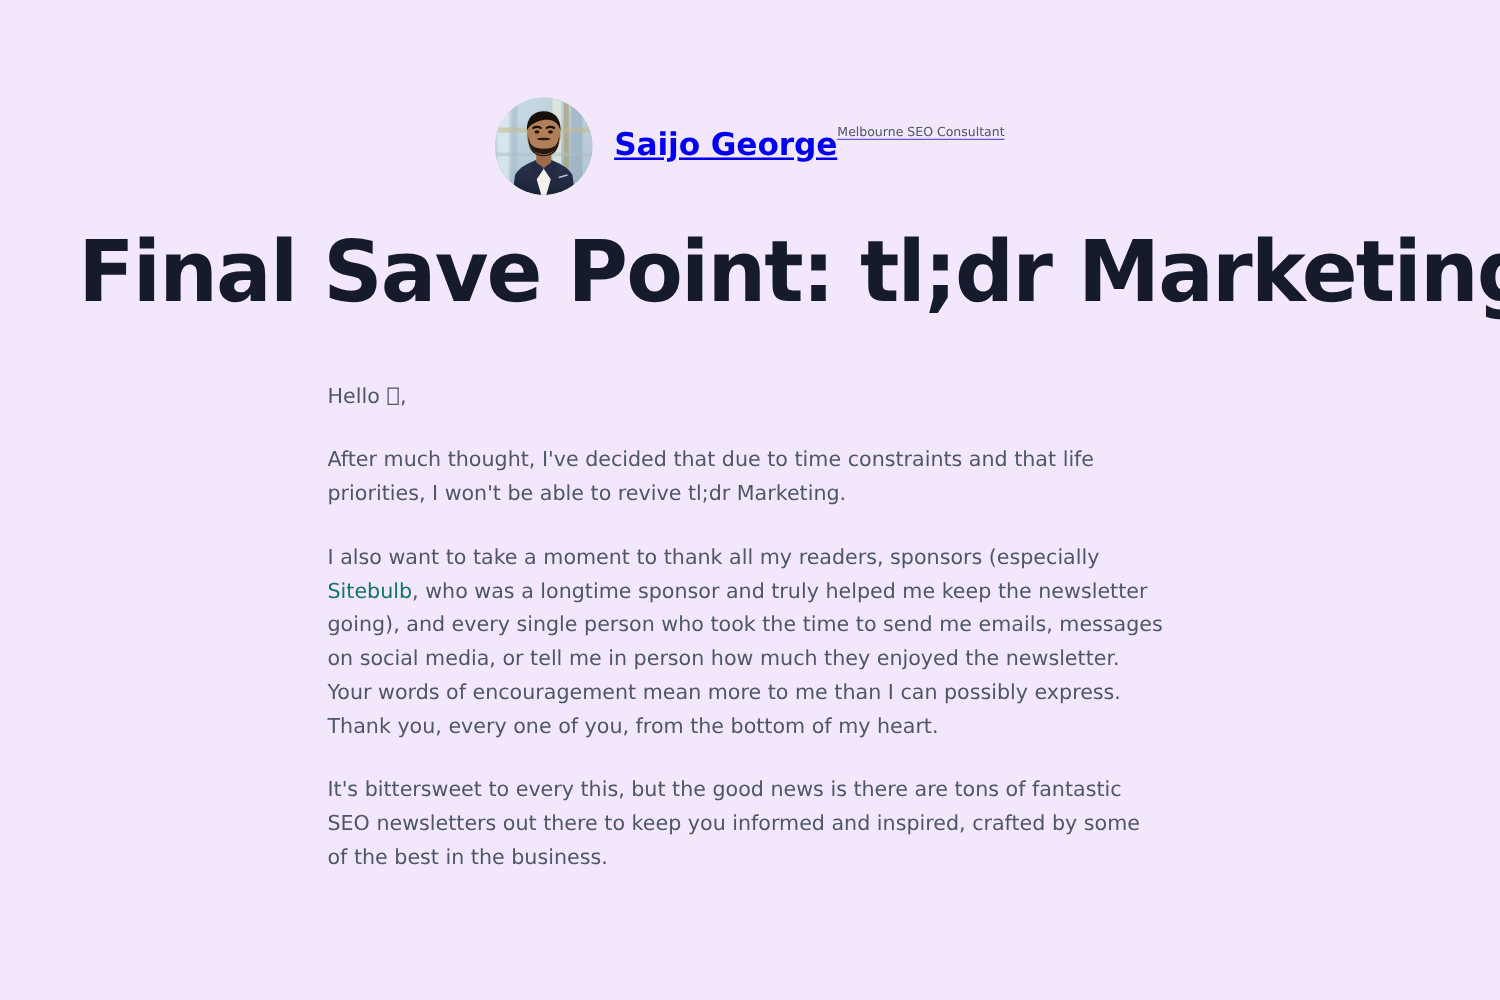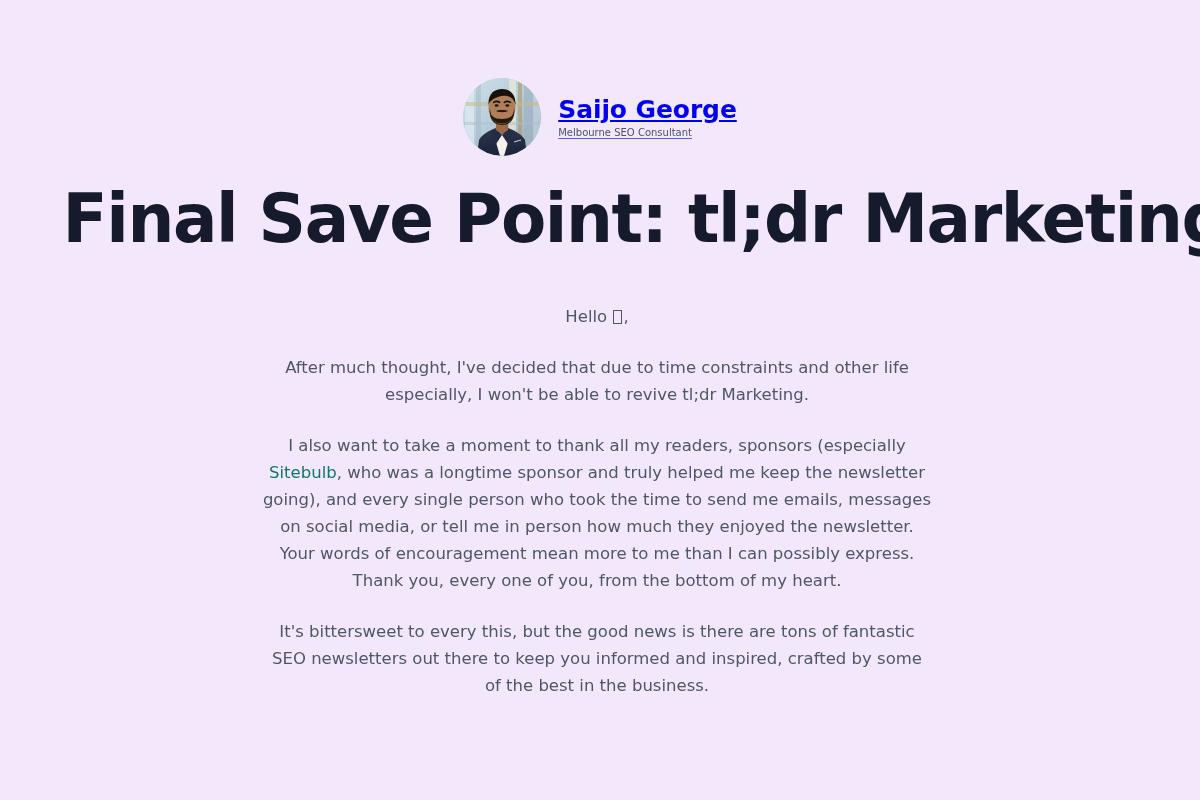--- a/index.html
+++ b/index.html
@@ -38,21 +38,21 @@
     border-radius: 50%;
     overflow: hidden;
     flex: 0 0 78px;
     position: relative;
     background: #b9cdd8;
   }
   .avatar svg { display: block; width: 78px; height: 78px; }
 
   .author-text {
     display: flex;
-    flex-direction: column;
+    flex-direction: row;
     align-items: flex-start;
     justify-content: center;
     line-height: 1.18;
   }
 
   .author-name {
     font-size: 25px;
     font-weight: bold;
     color: #0000ee;
     text-decoration: underline;
@@ -93,21 +93,20 @@
   .post-body {
     width: 670px;
     margin: 48px 0 0 262px;
     font-size: 16.5px;
     line-height: 27px;
     color: #4d5767;
   }
 
   .post-body p {
     margin: 0 0 24px 0;
-    text-align: center;
   }
   .post-body p:last-child { margin-bottom: 0; }
 
   .tofu {
     display: inline-block;
     width: 9px;
     height: 14px;
     border: 1.4px solid #4d5767;
     vertical-align: -2px;
     margin: 0 1px;
@@ -190,21 +189,21 @@
     </div>
 
   </div>
 
   <h1 class="post-title">Final Save Point: tl;dr Marketing</h1>
 
   <div class="post-body">
 
     <p><span>Hello </span><span class="tofu"></span><span>,</span></p>
 
-    <p>After much thought, I've decided that due to time constraints and other life especially, I won't be able to revive tl;dr Marketing.</p>
+    <p>After much thought, I've decided that due to time constraints and that life priorities, I won't be able to revive tl;dr Marketing.</p>
 
     <p><span>I also want to take a moment to thank all my readers, sponsors (especially </span><a class="inline-link" href="#">Sitebulb</a><span>, who was a longtime sponsor and truly helped me keep the newsletter going), and every single person who took the time to send me emails, messages on social media, or tell me in person how much they enjoyed the newsletter. Your words of encouragement mean more to me than I can possibly express. Thank you, every one of you, from the bottom of my heart.</span></p>
 
     <p>It's bittersweet to every this, but the good news is there are tons of fantastic SEO newsletters out there to keep you informed and inspired, crafted by some of the best in the business.</p>
 
   </div>
 
 </div>
 
 </body></html>

